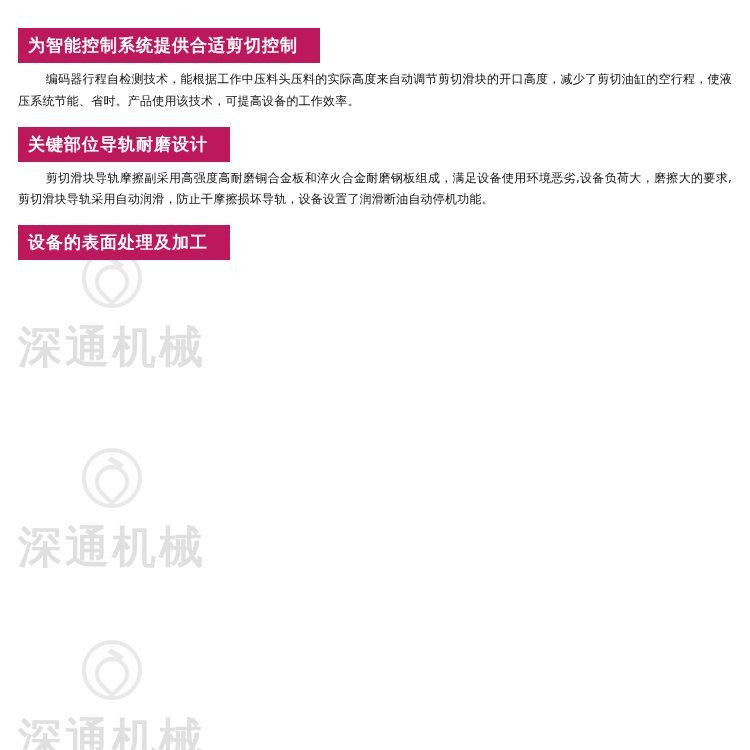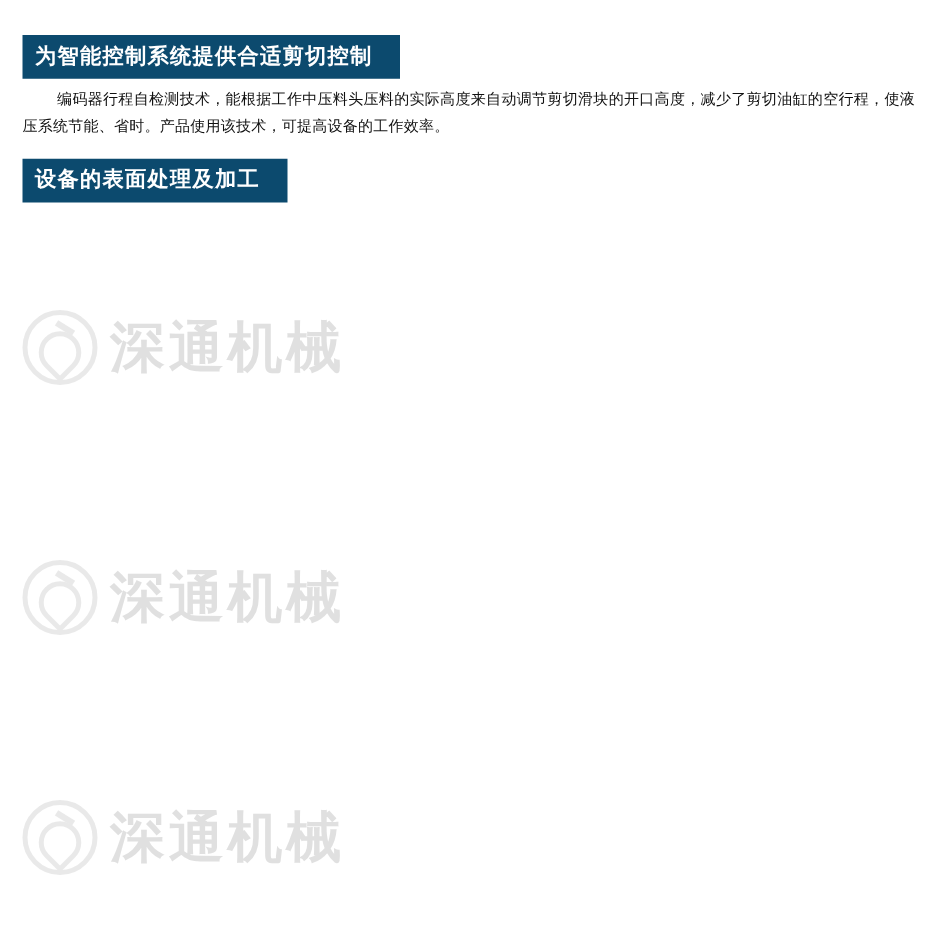--- a/index.html
+++ b/index.html
@@ -21,21 +21,21 @@
     height: 750px;
     box-sizing: border-box;
     padding: 28px 18px 0 18px;
   }
   .section {
     position: relative;
     z-index: 2;
   }
   .section-header {
     display: inline-block;
-    background: #0c4a6e;
+    background: #be185d;
     color: #ffffff;
     font-size: 17px;
     font-weight: bold;
     letter-spacing: 1px;
     line-height: 1.0;
     padding: 9px 22px 9px 10px;
     margin: 0 0 6px 0;
   }
   .section-body {
     font-size: 12px;
@@ -76,20 +76,21 @@
     position: absolute;
     z-index: 1;
     pointer-events: none;
     display: flex;
     align-items: center;
     gap: 10px;
     opacity: 0.30;
     color: #9b9b9b;
     font-weight: bold;
     white-space: nowrap;
+    flex-direction: column;
   }
   .wm-logo {
     width: 52px;
     height: 52px;
     border: 4px solid #b8b8b8;
     border-radius: 50%;
     position: relative;
     flex: 0 0 auto;
   }
   .wm-logo::before {
@@ -138,19 +139,23 @@
   <div class="watermark wm3">
     <div class="wm-logo"></div>
     <div class="wm-text">深通机械</div>
   </div>
 
   <div class="section">
     <div class="section-header">为智能控制系统提供合适剪切控制</div>
     <p class="section-body"><span class="indent"></span><span>编码器行程自检测技术，能根据工作中压料头压料的实际高度来自动调节剪切滑块的开口高度，减少了剪切油缸的空行程，使液压系统节能、省时。产品使用该技术，可提高设备的工作效率。</span></p>
   </div>
 
+  <div class="section">
+    <div class="section-header">关键部位导轨耐磨设计</div>
+    <p class="section-body"><span class="indent"></span><span>剪切滑块导轨摩擦副采用高强度高耐磨铜合金板和淬火合金耐磨钢板组成，满足设备使用环境恶劣,设备负荷大，磨擦大的要求,剪切滑块导轨采用自动润滑，防止干摩擦损坏导轨，设备设置了润滑断油自动停机功能。</span></p>
+  </div>
 
   <div class="section">
     <div class="section-header">设备的表面处理及加工</div>
   </div>
 
 
 </div>
 
 </body></html>

